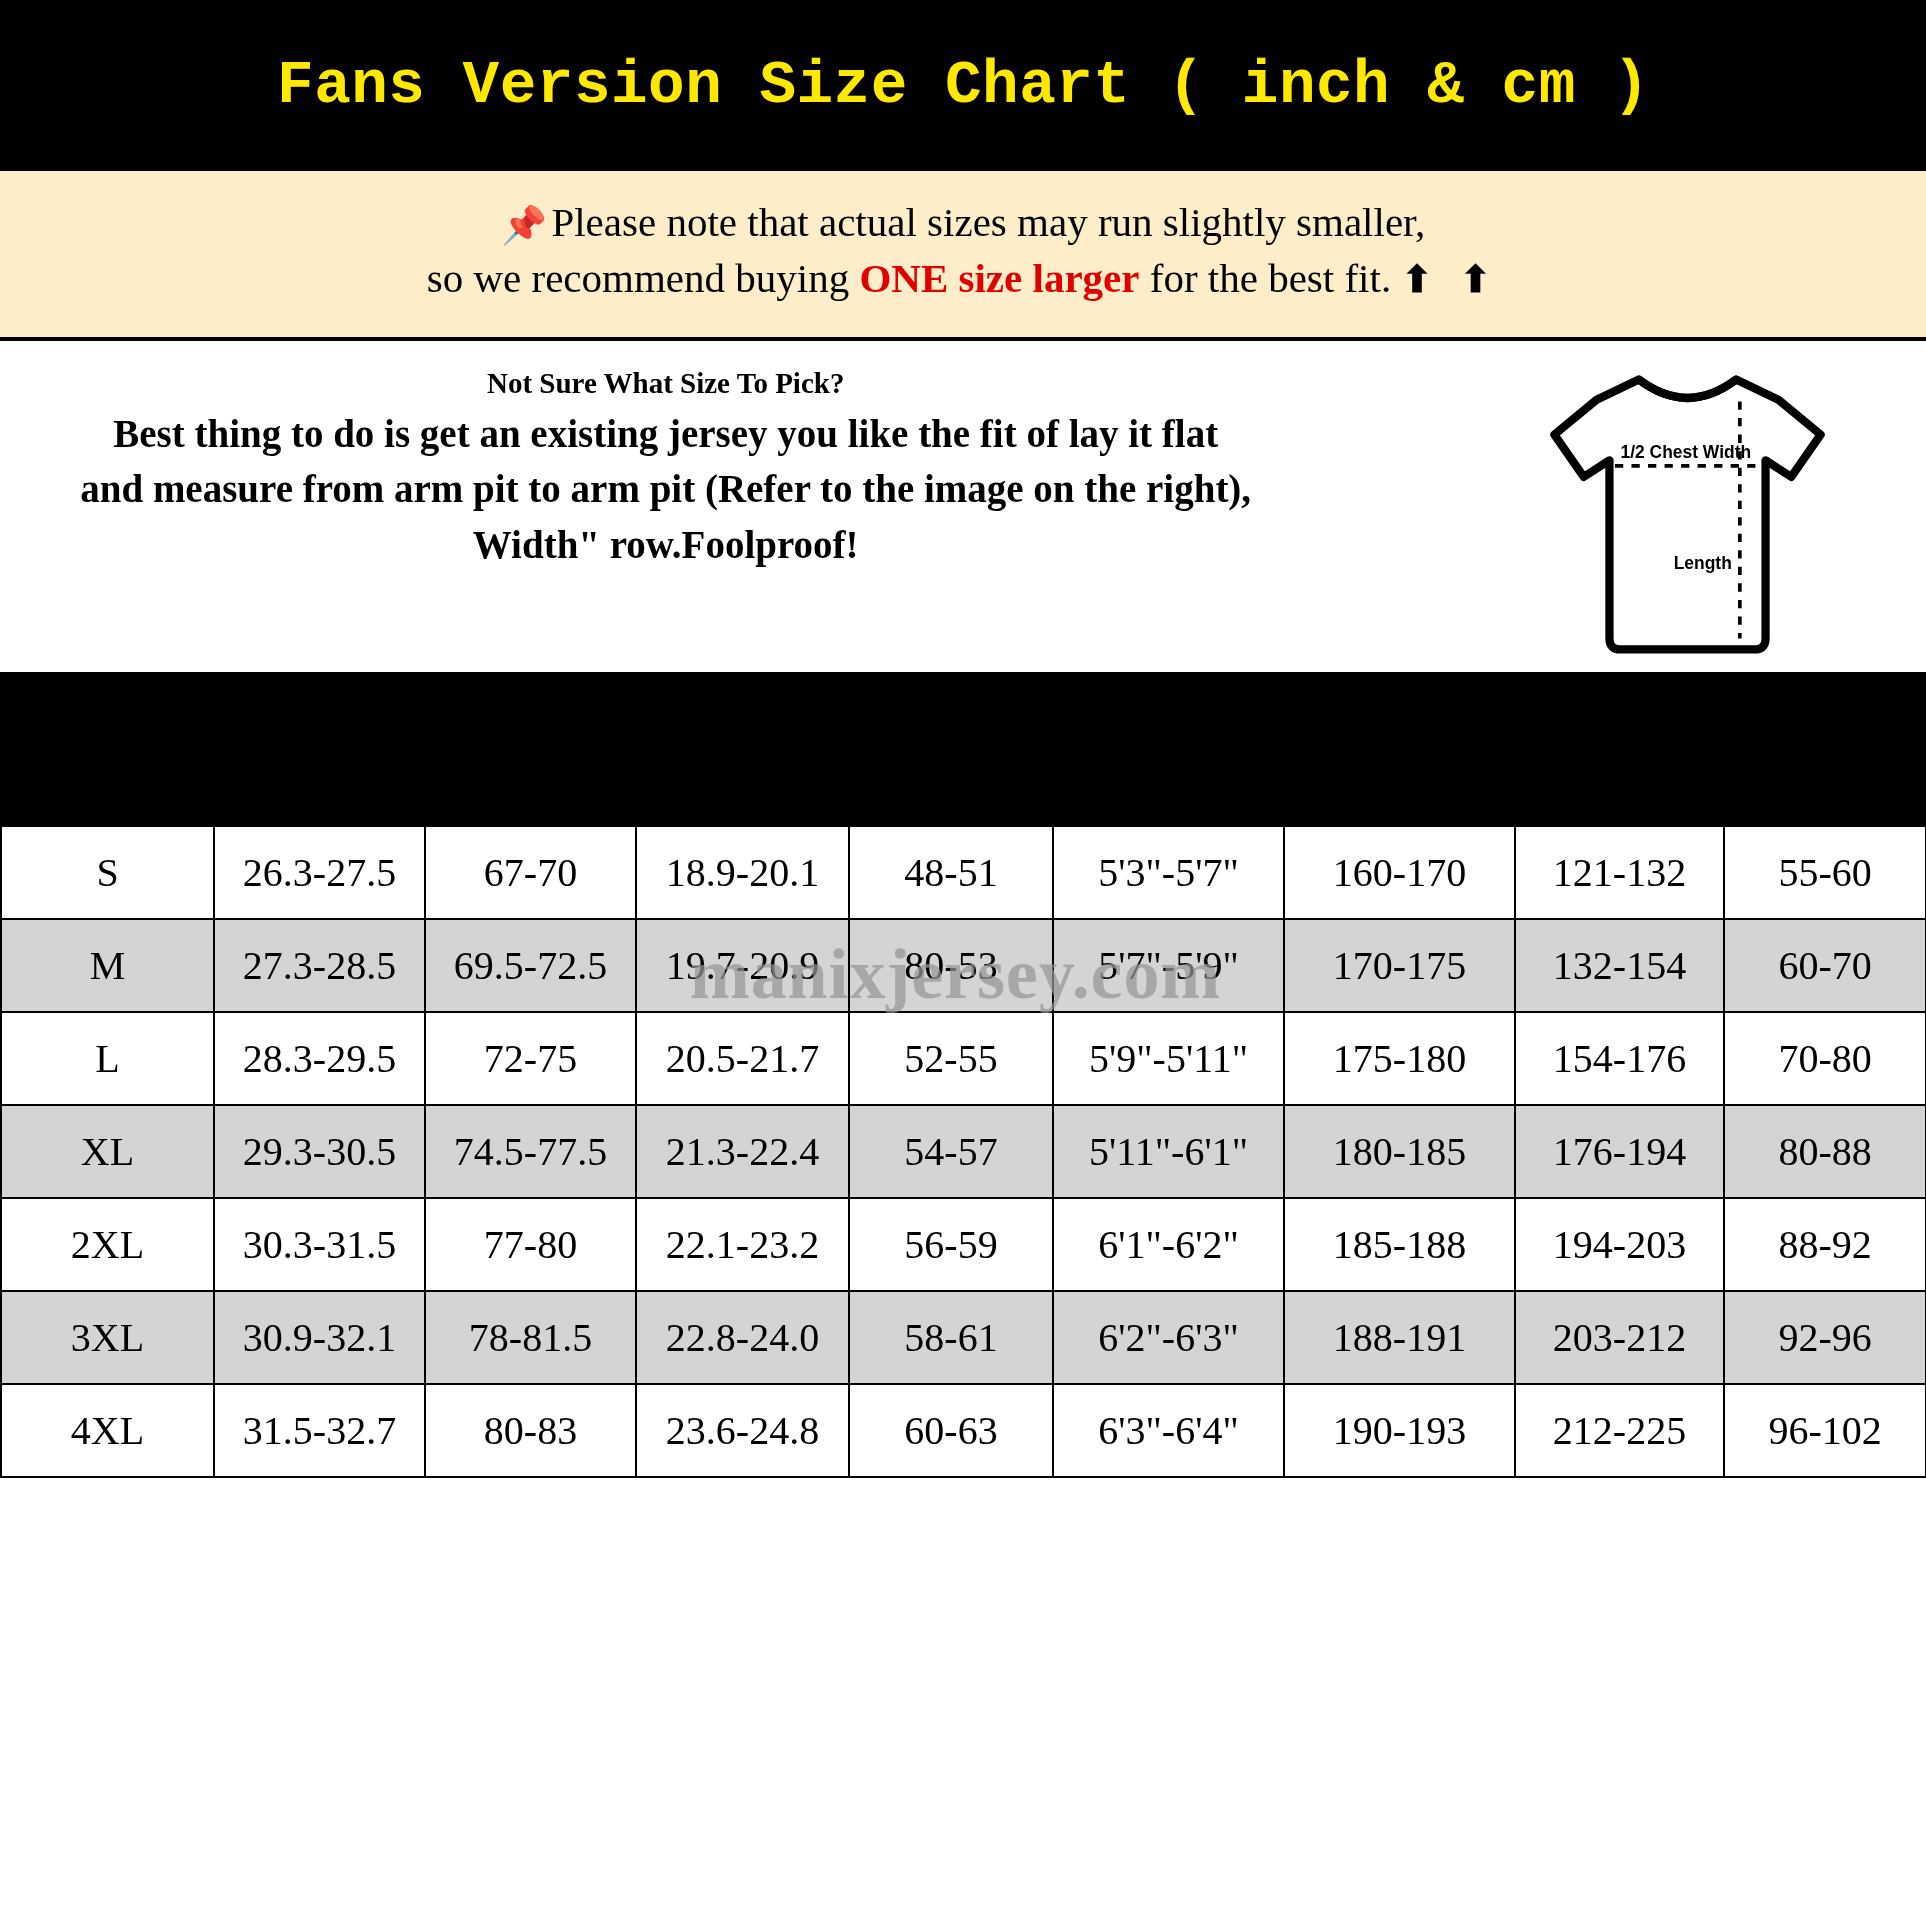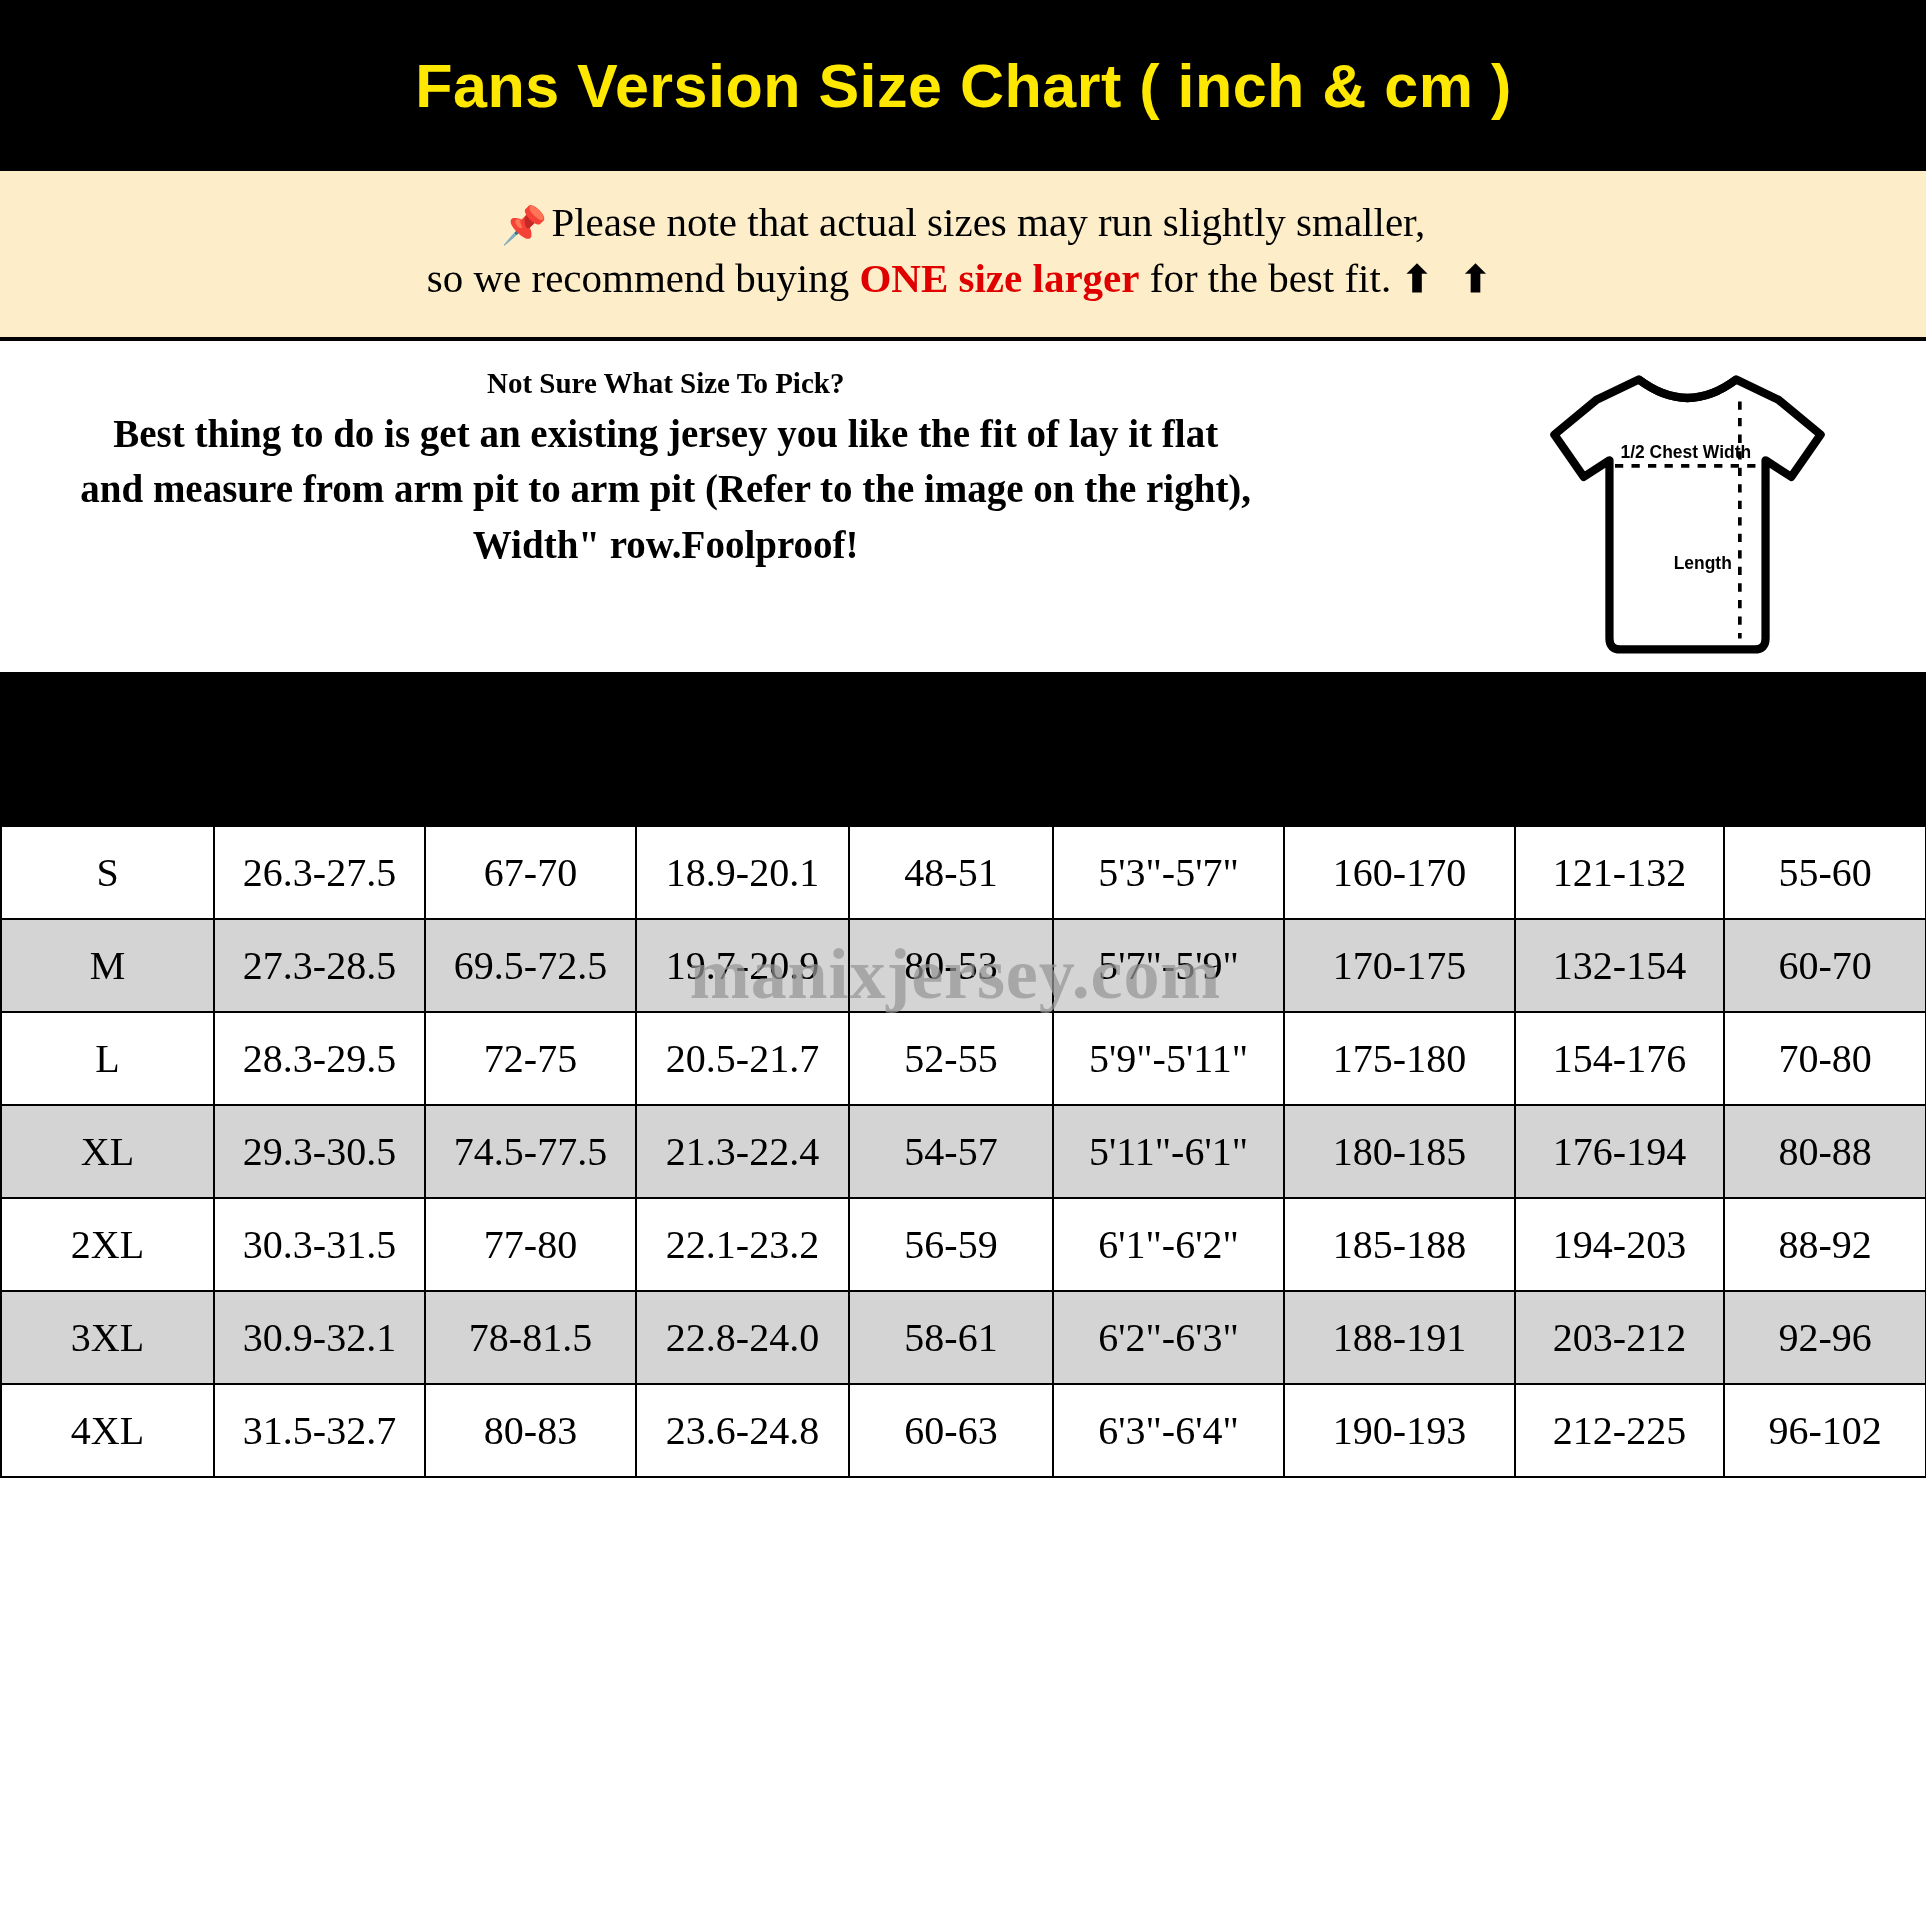--- a/index.html
+++ b/index.html
@@ -27,21 +27,21 @@
     height: 171px;
     display: flex;
     align-items: center;
     justify-content: center;
   }
   .title-bar .title-text {
     color: #ffe800;
     font-size: 61px;
     font-weight: bold;
     letter-spacing: 0.5px;
-    font-family: Liberation Sans, sans-serif;
+    font-family: Liberation Mono, monospace;
   }
 
   
   .note-band {
     background: #fdeec9;
     padding: 24px 18.4px 31px 18.4px;
     text-align: center;
     border-bottom: 4.6px solid #000;
   }
   .note-line {

